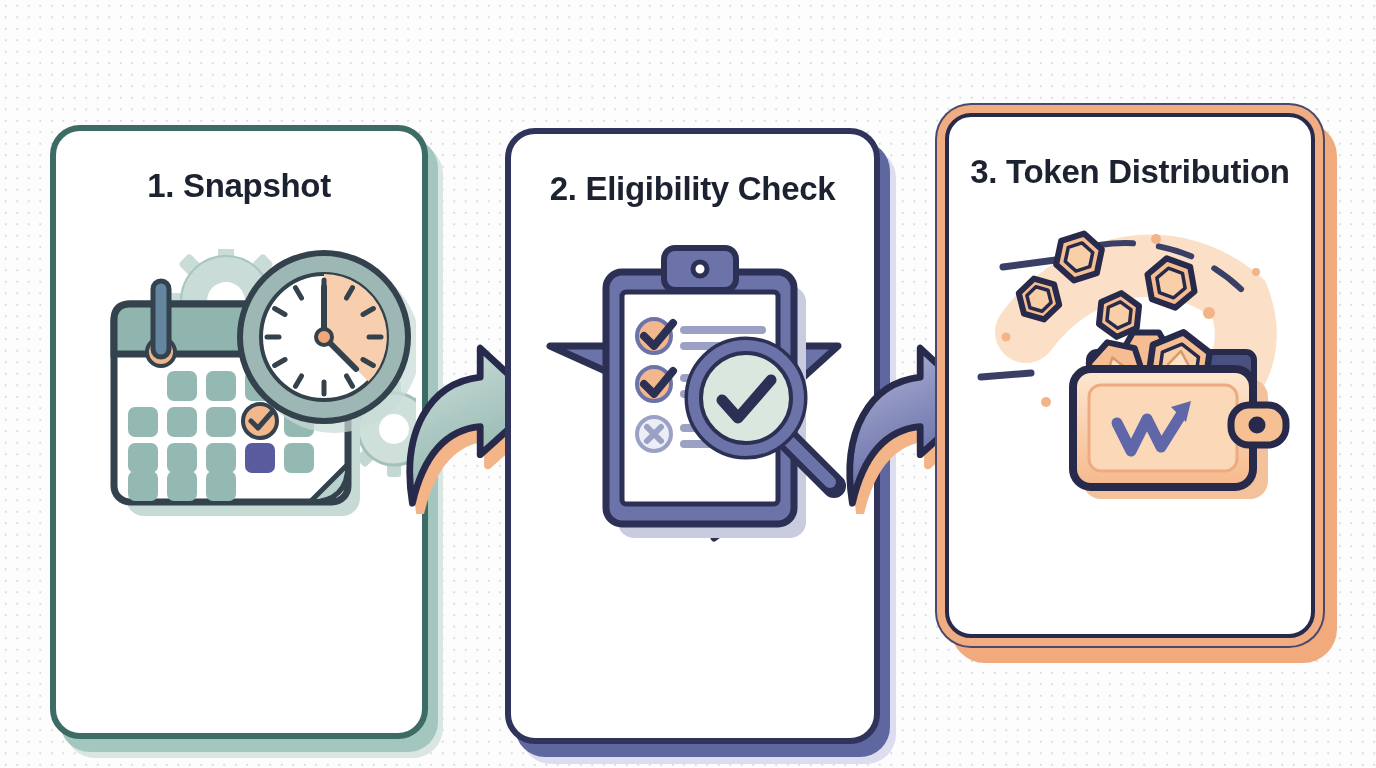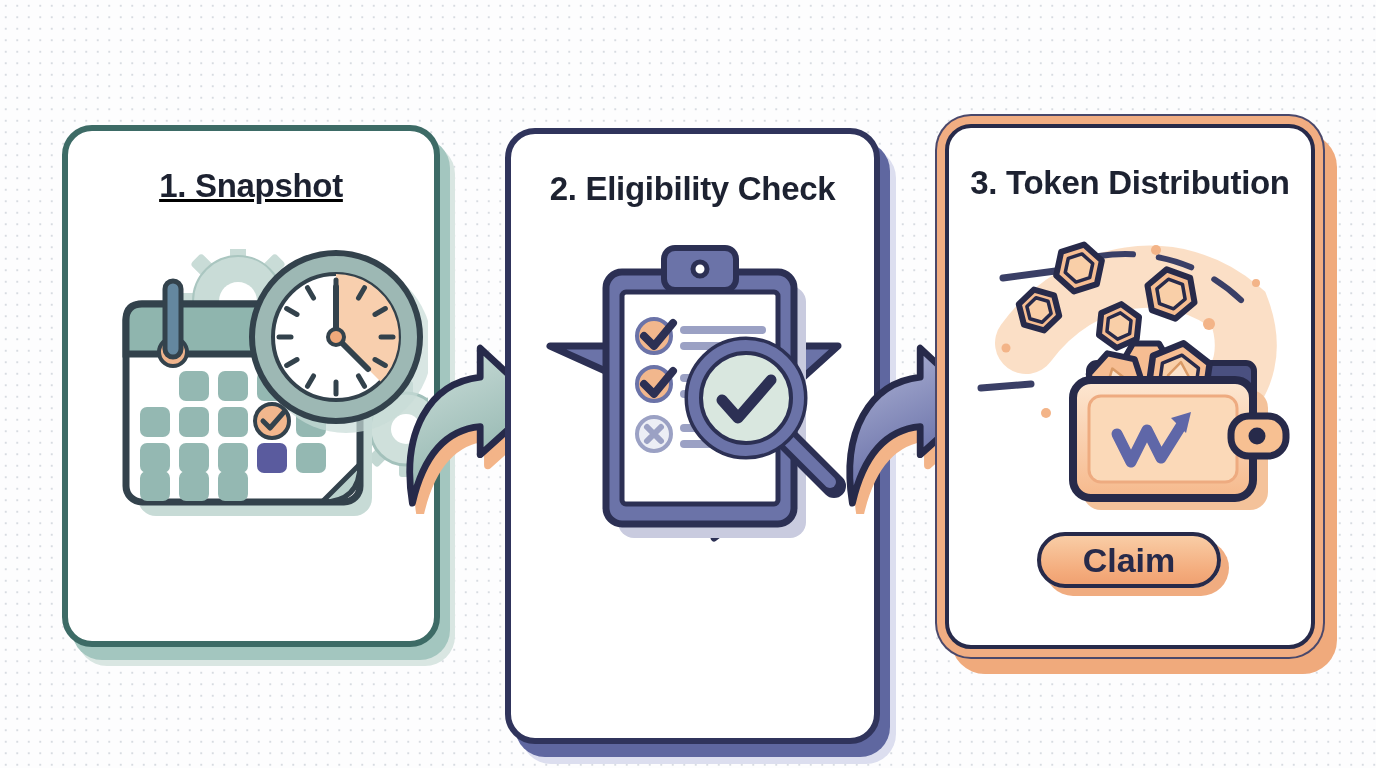--- a/index.html
+++ b/index.html
@@ -25,32 +25,31 @@
     margin:0;
     padding-top:36px;
     text-align:center;
     font-size:33px;
     font-weight:bold;
     letter-spacing:-0.3px;
     color:#1d2231;
     white-space:nowrap;
   }
   .card-1{
-    left:62px;top:125px;width:378px;height:522px;
+    left:50px;top:125px;width:378px;height:614px;
     border:6px solid #3d6b66;
     box-shadow:10px 13px 0 #a3c6bf, 15px 19px 0 #d9e6e2;
-    text-decoration:underline;
   }
   .card-2{
     left:505px;top:128px;width:375px;height:616px;
     border:6px solid #30345c;
     box-shadow:10px 13px 0 #5f67a0, 16px 20px 0 #dcdeef;
   }
   .card-3{
-    left:945px;top:124px;width:370px;height:525px;
+    left:945px;top:113px;width:370px;height:525px;
     border:4px solid #272a4a;
     border-radius:26px;
     box-shadow:0 0 0 8px #f1ad82, 0 0 0 10px #4a486b, 14px 17px 0 8px #f0aa7c;
   }
   .illus{position:absolute;pointer-events:none;}
   .illus-1{left:10px;top:118px;}
   .illus-2{left:3px;top:108px;}
   .illus-3{left:2px;top:100px;}
   .arrow{position:absolute;width:155px;height:200px;}
   .arrow-1{left:393px;top:314px;}
@@ -316,16 +315,15 @@
           <rect x="138" y="168" width="148" height="86" rx="12" fill="#fbd9b8" stroke="#eeab80" stroke-width="3"></rect>
           <rect x="280" y="188" width="55" height="40" rx="18" fill="#f7c092" stroke="#272a4a" stroke-width="7"></rect>
           <circle cx="306" cy="208" r="8.5" fill="#272a4a"></circle>
           <g>
             <path d="M 166 206 L 180 234 L 196 202 L 210 230 L 230 198" fill="none" stroke="#5f67a8" stroke-width="11" stroke-linecap="round" stroke-linejoin="round"></path>
             <polygon points="220,190 240,184 235,205" fill="#5f67a8"></polygon>
           </g>
         </g>
       </svg>
     </div>
-    <div class="claim-btn">Claim</div>
   </section>
 
 </div>
 
 </body></html>

